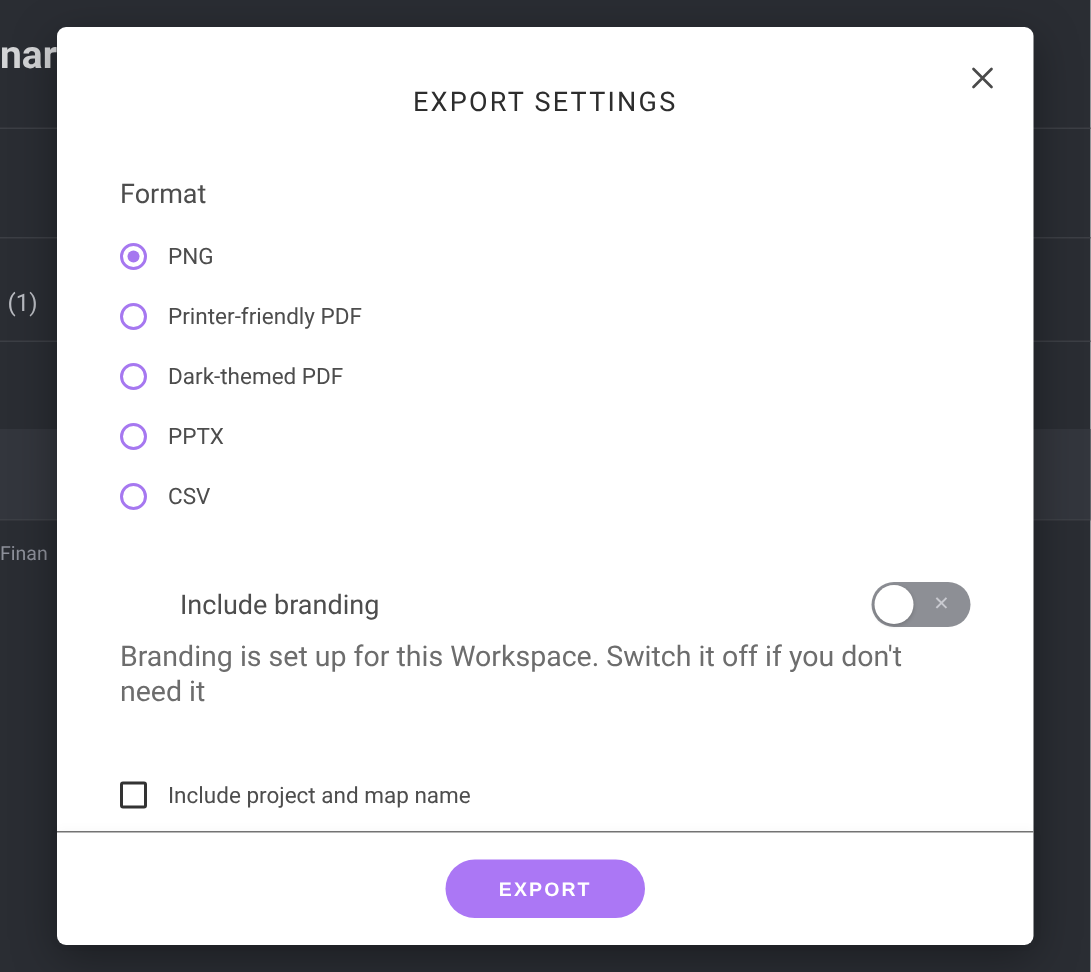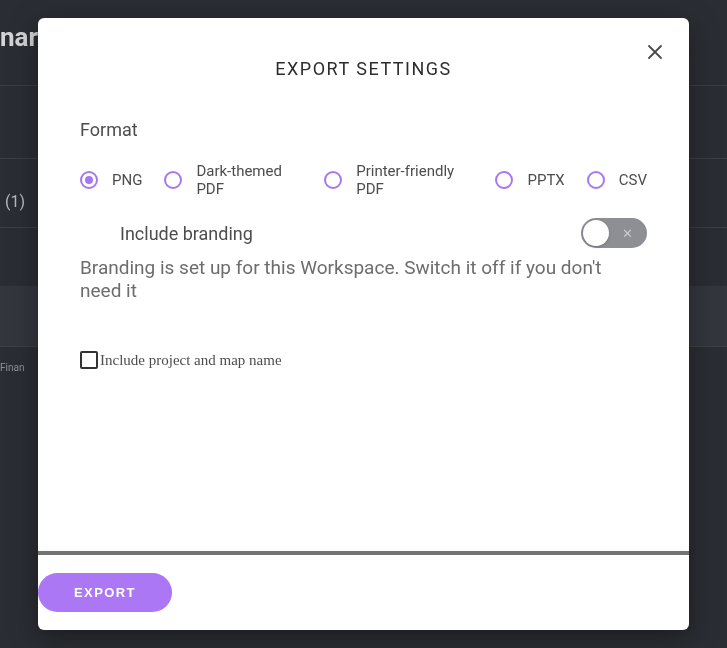--- a/index.html
+++ b/index.html
@@ -24,21 +24,21 @@
       top: 192px;
       left: 5px;
       color: #b8bac0;
       font-size: 16px;
     }
     .bg-text-3 {
       position: absolute;
       top: 362px;
       left: 0;
       color: #8d909a;
-      font-size: 10px;
+      font-size: 13px;
     }
     .bg-divider-1 { position:absolute; top:85px; left:0; width:100%; height:1px; background:#3c3f45;}
     .bg-divider-2 { position:absolute; top:158px; left:0; width:100%; height:1px; background:#3c3f45;}
     .bg-divider-3 { position:absolute; top:227px; left:0; width:100%; height:1px; background:#3c3f45;}
     .bg-divider-4 { position:absolute; top:346px; left:0; width:100%; height:1px; background:#3c3f45;}
     .bg-strip { position:absolute; top:286px; left:0; width:100%; height:60px; background:#33363d;}
     .modal {
       position: absolute;
       top: 18px;
       left: 38px;
@@ -78,21 +78,21 @@
       flex: 1;
       padding: 30px 42px 10px 42px;
       overflow-y: auto;
     }
     .section-title {
       font-size: 18px;
       color: #4d4d4d;
       font-weight: 400;
       margin-bottom: 22px;
     }
-    .radio-group { display: flex; gap: 22px; margin-bottom: 20px;}
+    .radio-group { display: flex; flex-direction: column; gap: 22px; margin-bottom: 48px;}
     .radio-item {
       display: flex;
       align-items: center;
       gap: 14px;
       cursor: pointer;
     }
     .radio-circle {
       width: 18px; height: 18px;
       border: 2px solid #a678f0;
       border-radius: 50%;
@@ -133,37 +133,37 @@
       position: absolute;
       right: 14px; top: 50%;
       transform: translateY(-50%);
       color: #c9cad0;
       font-size: 13px;
       line-height: 1;
     }
     .checkbox-row {
       display: flex;
       align-items: center;
-      gap: 2px;
-      cursor: pointer;
-      font-family: Liberation Serif, serif;
+      gap: 14px;
+      cursor: pointer;
     }
     .checkbox {
       width: 18px; height: 18px;
       border: 2px solid #333;
       border-radius: 2px;
       flex-shrink: 0;
     }
     .checkbox-label { font-size: 15px; color: #4d4d4d; }
     .modal-footer {
-      border-top: 4px solid #737373;
+      border-top: 1px solid #737373;
       box-shadow: 0 -1px 8px rgba(0,0,0,0.03);
       padding: 18px 0;
       display: flex;
       align-items: center;
+      justify-content: center;
     }
     .export-btn {
       background: #ab77f5;
       color: #fff;
       border: none;
       border-radius: 24px;
       padding: 12px 36px;
       font-size: 13px;
       font-weight: 700;
       letter-spacing: 1.4px;
@@ -196,25 +196,25 @@
   <div class="modal-body">
     <div class="section-title">Format</div>
 
     <div class="radio-group">
       <div class="radio-item">
         <span class="radio-circle selected"></span>
         <span class="radio-label">PNG</span>
       </div>
       <div class="radio-item">
         <span class="radio-circle"></span>
+        <span class="radio-label">Printer-friendly PDF</span>
+      </div>
+      <div class="radio-item">
+        <span class="radio-circle"></span>
         <span class="radio-label">Dark-themed PDF</span>
-      </div>
-      <div class="radio-item">
-        <span class="radio-circle"></span>
-        <span class="radio-label">Printer-friendly PDF</span>
       </div>
       <div class="radio-item">
         <span class="radio-circle"></span>
         <span class="radio-label">PPTX</span>
       </div>
       <div class="radio-item">
         <span class="radio-circle"></span>
         <span class="radio-label">CSV</span>
       </div>
     </div>

